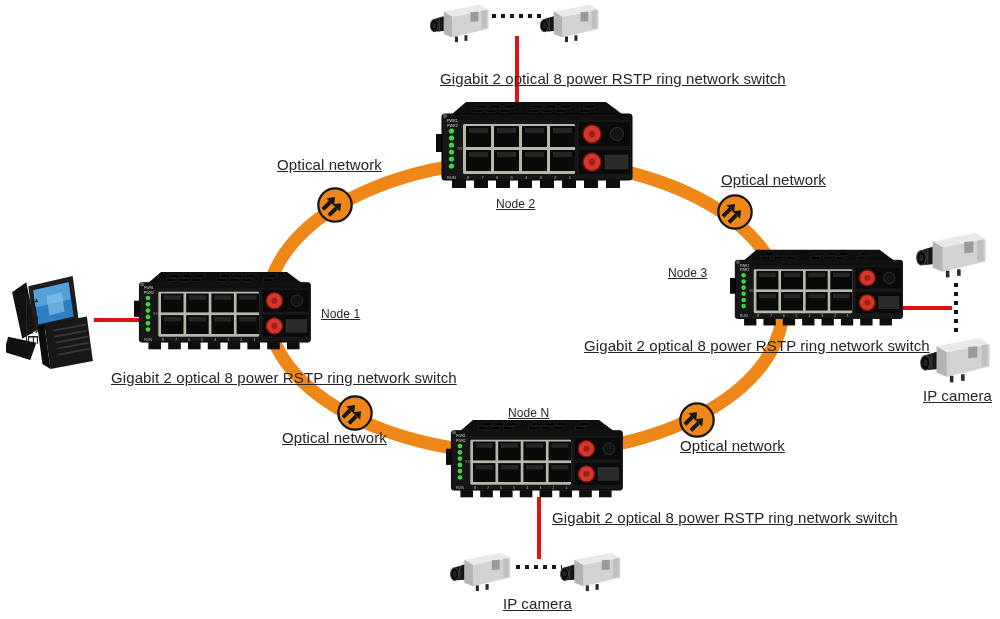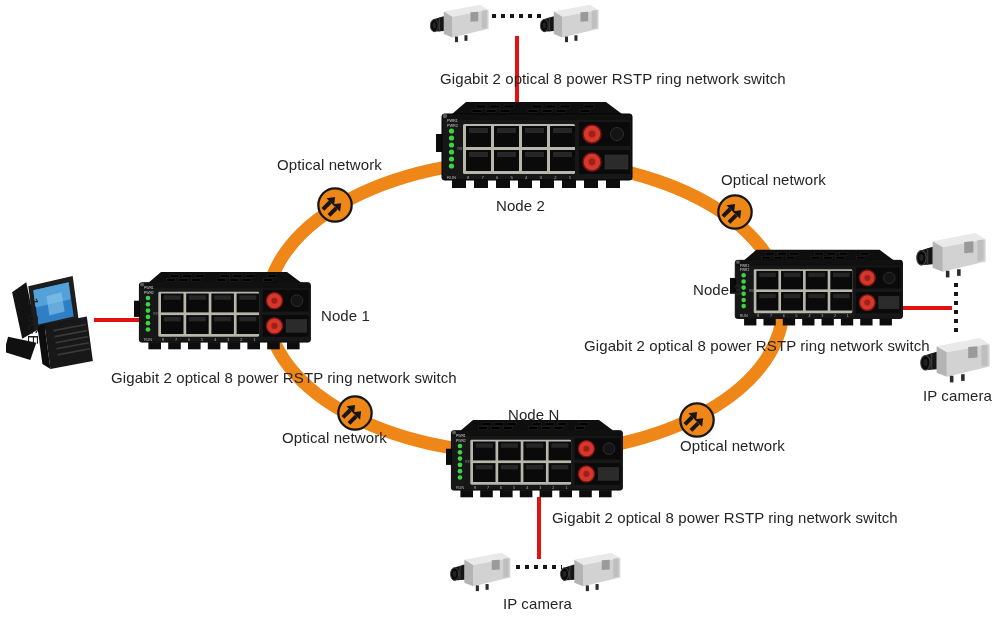--- a/index.html
+++ b/index.html
@@ -3,22 +3,22 @@
 <meta charset="utf-8">
 <style>
   html,body{margin:0;padding:0;background:#ffffff;font-family:"Liberation Sans",sans-serif;}
   .stage{position:relative;width:1000px;height:619px;background:#ffffff;overflow:hidden;}
   .layer{position:absolute;left:0;top:0;width:1000px;height:619px;}
   svg{font-family:"Liberation Sans",sans-serif;}
   .dev{position:absolute;}
   .cable{position:absolute;background:#e11212;}
   .dot-h{position:absolute;height:4px;background-image:repeating-linear-gradient(90deg,#161616 0 4px,transparent 4px 9px);}
   .dot-v{position:absolute;width:4px;background-image:repeating-linear-gradient(180deg,#161616 0 4px,transparent 4px 9px);}
-  .lbl{position:absolute;font-size:15px;color:#252525;white-space:nowrap;letter-spacing:0.1px;}
-  .node-lbl{font-size:15px;}
+  .lbl{position:absolute;font-size:15px;color:#252525;white-space:nowrap;letter-spacing:0.1px;text-decoration:underline;}
+  .node-lbl{font-size:12px;}
   .rot{transform:rotate(90deg);transform-origin:center center;width:84px;height:22px;display:flex;align-items:center;justify-content:center;font-size:15px;color:#1c1c1c;}
   .icon{position:absolute;width:38px;height:38px;}
 </style>
 </head>
 <body>
 
 <div class="stage">
 
   <svg width="0" height="0" style="position:absolute" aria-hidden="true">
     <defs>
@@ -215,21 +215,21 @@
       <use href="#sym-optical"></use>
     </svg>
 
   <div class="lbl" style="left:440px;top:70px;">Gigabit 2 optical 8 power RSTP ring network switch</div>
   <div class="lbl" style="left:111px;top:369px;">Gigabit 2 optical 8 power RSTP ring network switch</div>
   <div class="lbl" style="left:584px;top:337px;">Gigabit 2 optical 8 power RSTP ring network switch</div>
   <div class="lbl" style="left:552px;top:509px;">Gigabit 2 optical 8 power RSTP ring network switch</div>
 
   <div class="lbl node-lbl" style="left:321px;top:307px;">Node 1</div>
   <div class="lbl node-lbl" style="left:496px;top:197px;">Node 2</div>
-  <div class="lbl node-lbl" style="left:668px;top:281px;margin-left:25px;">Node 3</div>
+  <div class="lbl node-lbl" style="left:668px;top:266px;">Node 3</div>
   <div class="lbl node-lbl" style="left:508px;top:377px;margin-top:29px;">Node N</div>
 
   <div class="lbl" style="left:277px;top:156px;">Optical network</div>
   <div class="lbl" style="left:721px;top:171px;">Optical network</div>
   <div class="lbl" style="left:282px;top:429px;">Optical network</div>
   <div class="lbl" style="left:680px;top:437px;">Optical network</div>
 
   <div class="lbl" style="left:923px;top:387px;">IP camera</div>
   <div class="lbl" style="left:503px;top:595px;">IP camera</div>
 

